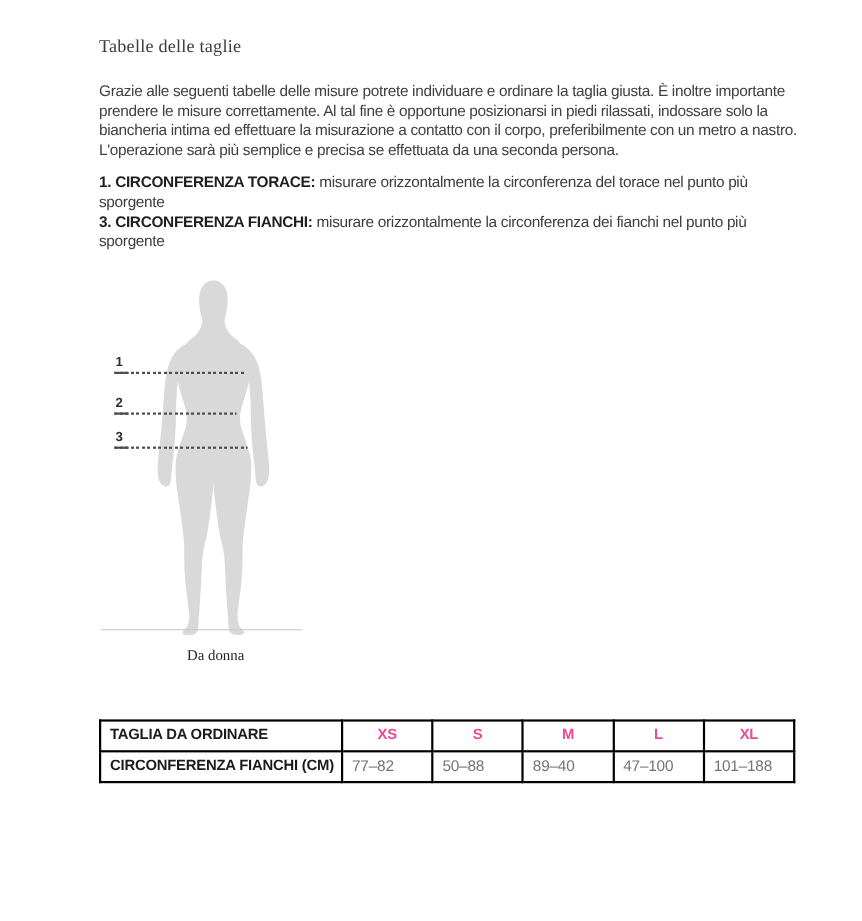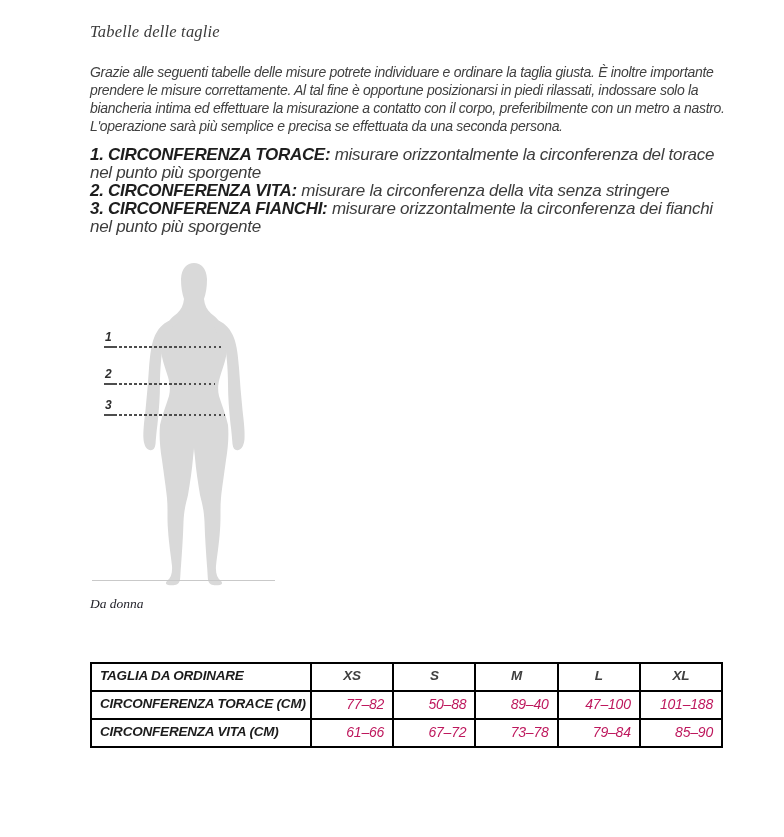--- a/index.html
+++ b/index.html
@@ -8,42 +8,41 @@
     background: #ffffff;
   }
   body {
     width: 784px;
     height: 837px;
     font-family: "Liberation Sans", sans-serif;
     color: #3d3d3d;
     overflow: hidden;
   }
   .page {
-    padding: 22px 0 0 90px;
+    padding: 32px 0 0 90px;
     width: 650px;
-    font-style: italic;
   }
   .page-title {
     font-family: "Liberation Serif", "DejaVu Serif", serif;
     font-size: 16.5px;
     font-weight: 400;
     color: #3b3b3b;
     margin: 0 0 21px 0;
     letter-spacing: 0.2px;
   }
   .intro {
     font-size: 14px;
     line-height: 18px;
     letter-spacing: -0.3px;
     width: 640px;
     margin: 0 0 11px 0;
     color: #404040;
   }
   .definitions {
-    font-size: 17px;
+    font-size: 14px;
     line-height: 18px;
     letter-spacing: -0.3px;
     width: 640px;
   }
   .definition-item { margin: 0; }
   .definition-label {
     font-weight: 700;
     color: #1e1e1e;
   }
   .definition-text { color: #3d3d3d; }
@@ -97,21 +96,21 @@
     top: 332px;
     width: 183px;
     height: 1px;
     background: #c9c9c9;
   }
   .figure-caption {
     position: absolute;
     left: 0;
     top: 348px;
     width: 212px;
-    text-align: left;
+    text-align: center;
     font-family: "Liberation Serif", "DejaVu Serif", serif;
     font-size: 13.5px;
     color: #23232b;
   }
 
   
   .size-table {
     border-collapse: collapse;
     width: 633px;
     margin-top: 38px;
@@ -130,41 +129,40 @@
   .size-table col.label-col { width: 220px; }
   .size-table th.row-head, .size-table td.row-head {
     text-align: left;
     font-weight: 700;
     color: #1b1b1b;
     white-space: nowrap;
   }
   .size-table th.size-head {
     text-align: center;
     font-weight: 700;
-    color: #404040;
+    color: #ec4899;
   }
   .size-table td.size-value {
-    text-align: right;
+    text-align: left;
     font-weight: 400;
-    color: #be185d;
+    color: #737373;
     font-size: 14px;
   }
 </style>
 </head>
 <body>
 
 <div class="page">
 
   <h1 class="page-title">Tabelle delle taglie</h1>
 
   <p class="intro">Grazie alle seguenti tabelle delle misure potrete individuare e ordinare la taglia giusta. È inoltre importante prendere le misure correttamente. Al tal fine è opportune posizionarsi in piedi rilassati, indossare solo la biancheria intima ed effettuare la misurazione a contatto con il corpo, preferibilmente con un metro a nastro. L'operazione sarà più semplice e precisa se effettuata da una seconda persona.</p>
 
   <div class="definitions">
     <p class="definition-item"><span class="definition-label">1. CIRCONFERENZA TORACE:</span> <span class="definition-text">misurare orizzontalmente la circonferenza del torace nel punto più sporgente</span></p>
-    <p class="definition-item"><span class="definition-label">2. CIRCONFERENZA VITA:</span> <span class="definition-text">misurare la circonferenza della vita senza stringere</span></p>
     <p class="definition-item"><span class="definition-label">3. CIRCONFERENZA FIANCHI:</span> <span class="definition-text">misurare orizzontalmente la circonferenza dei fianchi nel punto più sporgente</span></p>
   </div>
 
   <div class="figure">
     <svg class="silhouette-svg" viewBox="0 0 212 652" xmlns="http://www.w3.org/2000/svg" aria-hidden="true">
       <path d="M106,6
         C120,6 131,17 132,38 C132,54 130,66 126,78 C127,90 132,100 140,107
         C146,112 152,116 155,121 C166,130 172,146 173,168 C172,196 164,214 158,234
         C154,248 153,258 156,272 C162,292 170,310 174,330 C176,352 174,376 170,400
         C166,430 162,456 160,476 C158,496 160,516 158,540 C156,570 152,592 150,612
@@ -221,31 +219,23 @@
         <th class="row-head">TAGLIA DA ORDINARE</th>
         <th class="size-head">XS</th>
         <th class="size-head">S</th>
         <th class="size-head">M</th>
         <th class="size-head">L</th>
         <th class="size-head">XL</th>
       </tr>
     </thead>
     <tbody>
       <tr>
-        <td class="row-head">CIRCONFERENZA TORACE (CM)</td>
+        <td class="row-head">CIRCONFERENZA FIANCHI (CM)</td>
         <td class="size-value">77–82</td>
         <td class="size-value">50–88</td>
         <td class="size-value">89–40</td>
         <td class="size-value">47–100</td>
         <td class="size-value">101–188</td>
       </tr>
-      <tr>
-        <td class="row-head">CIRCONFERENZA VITA (CM)</td>
-        <td class="size-value">61–66</td>
-        <td class="size-value">67–72</td>
-        <td class="size-value">73–78</td>
-        <td class="size-value">79–84</td>
-        <td class="size-value">85–90</td>
-      </tr>
     </tbody>
   </table>
 
 </div>
 
 </body></html>

